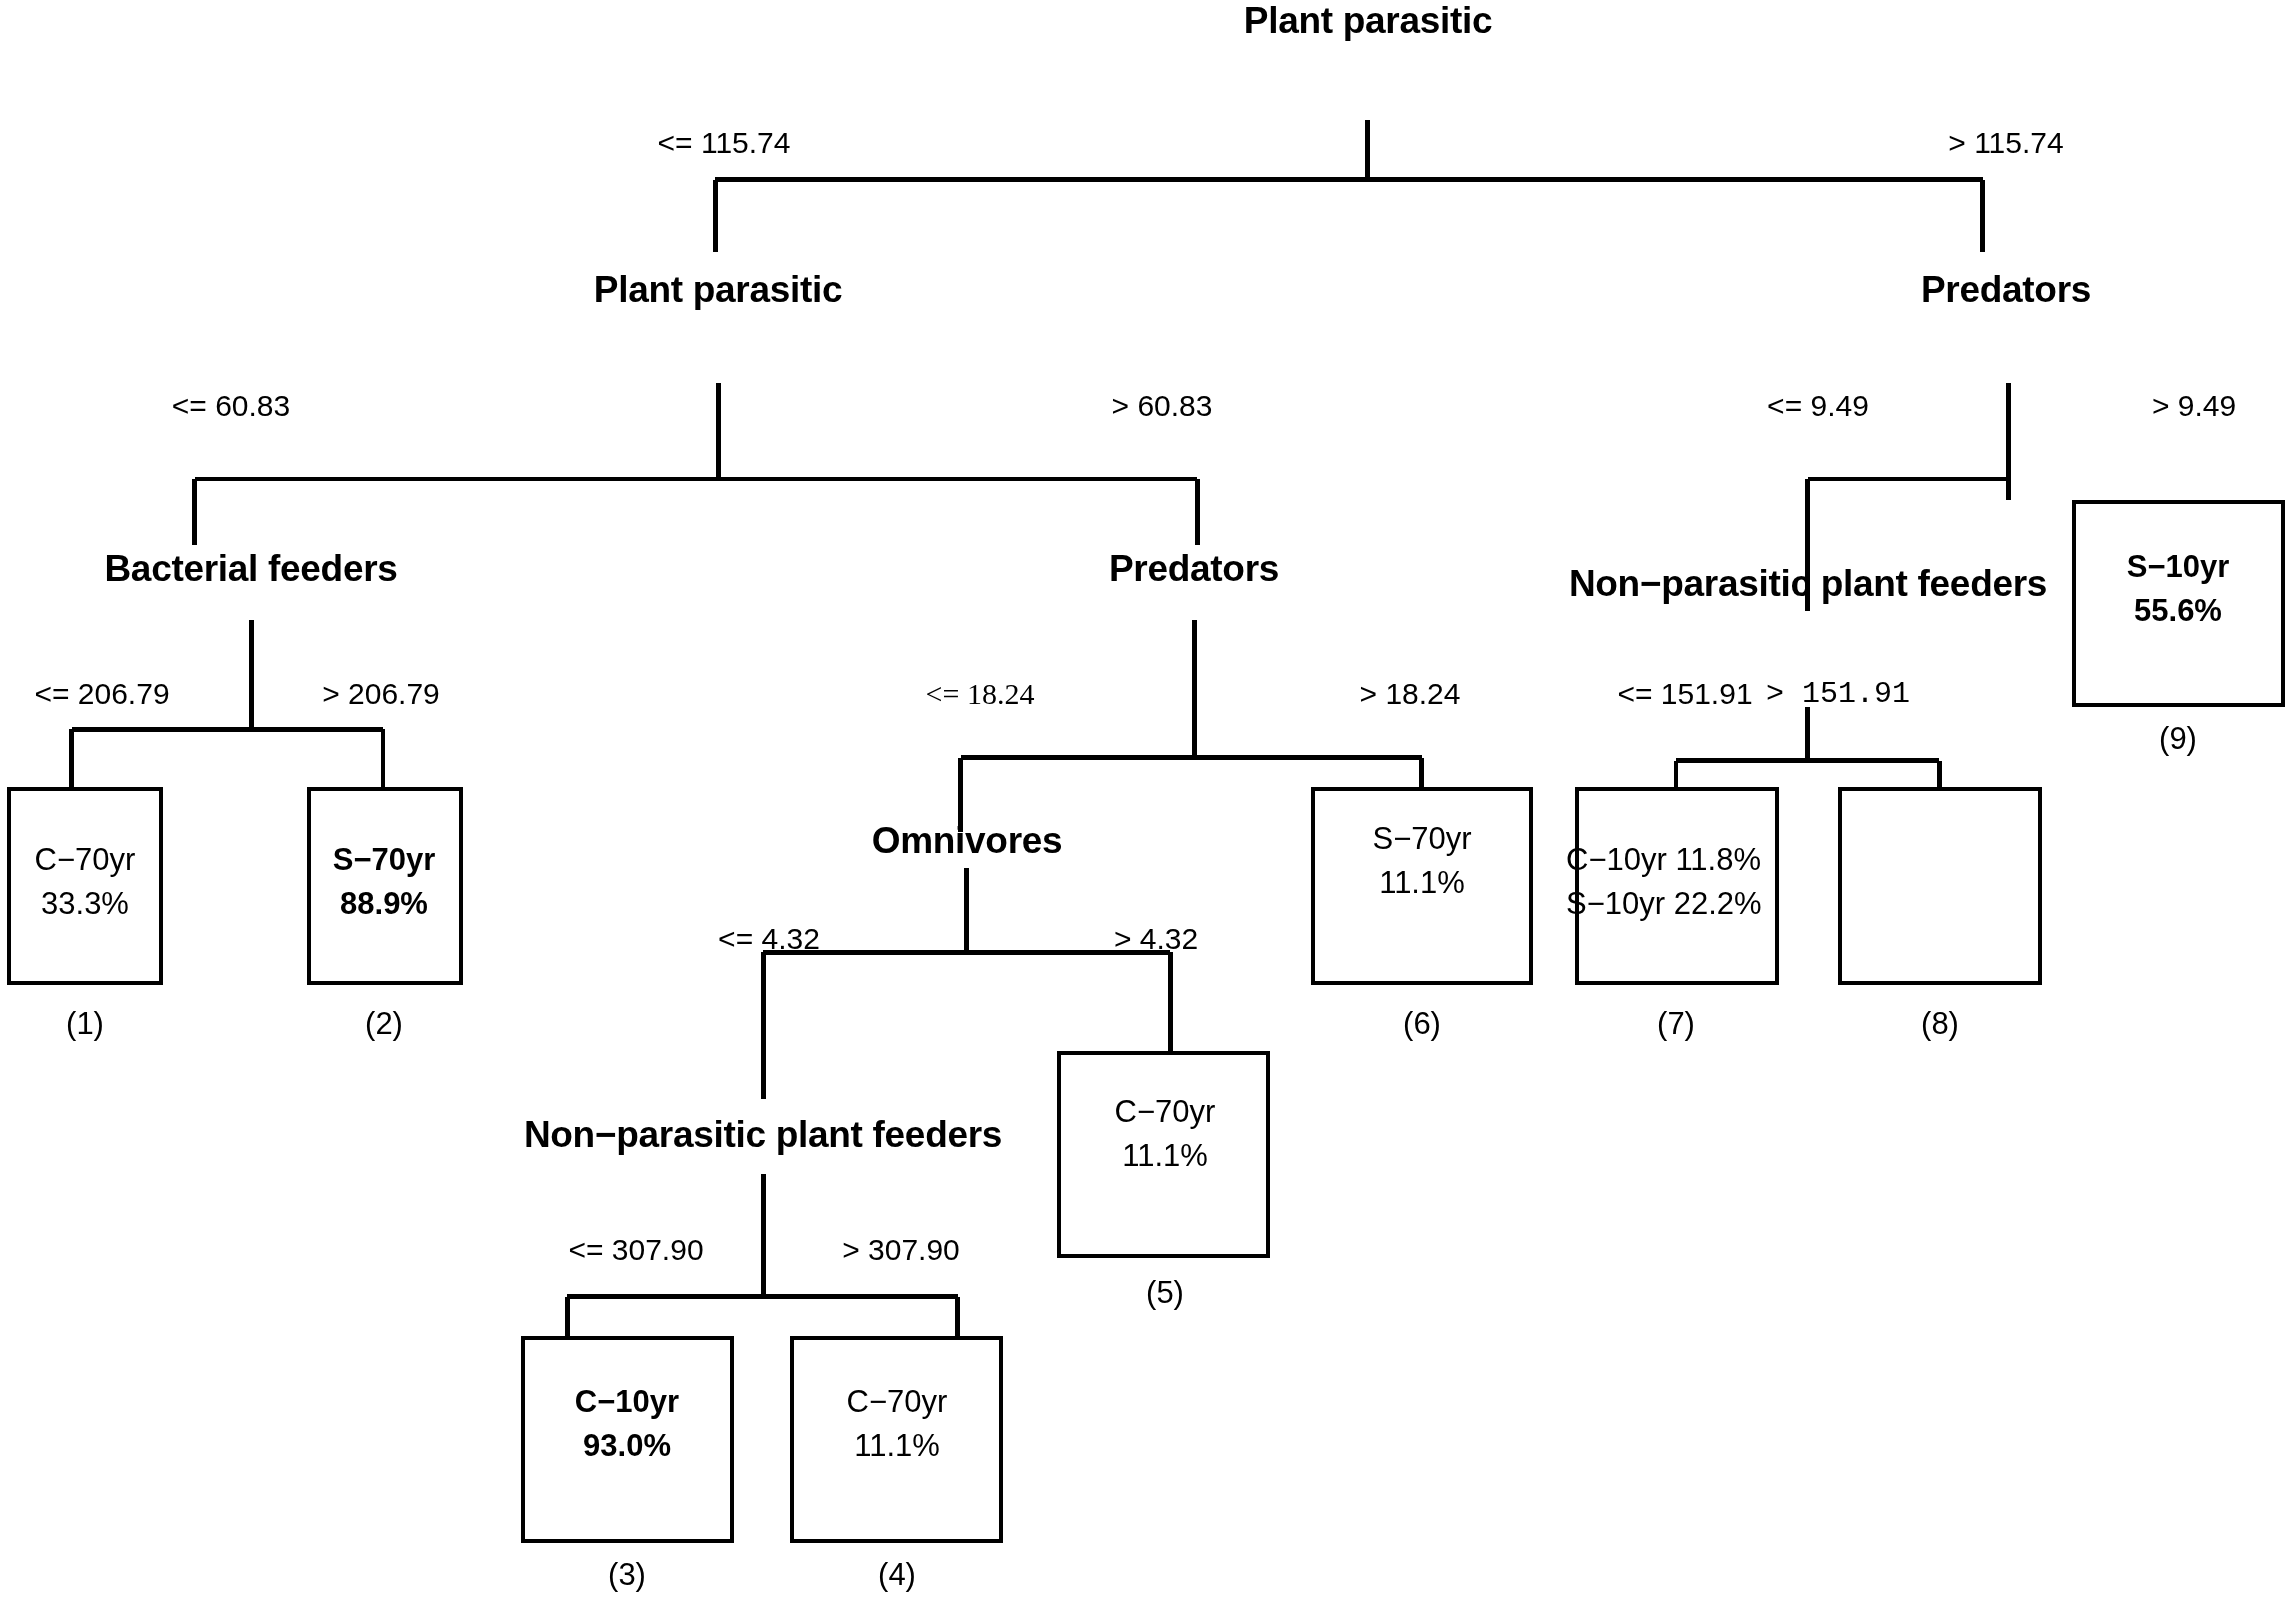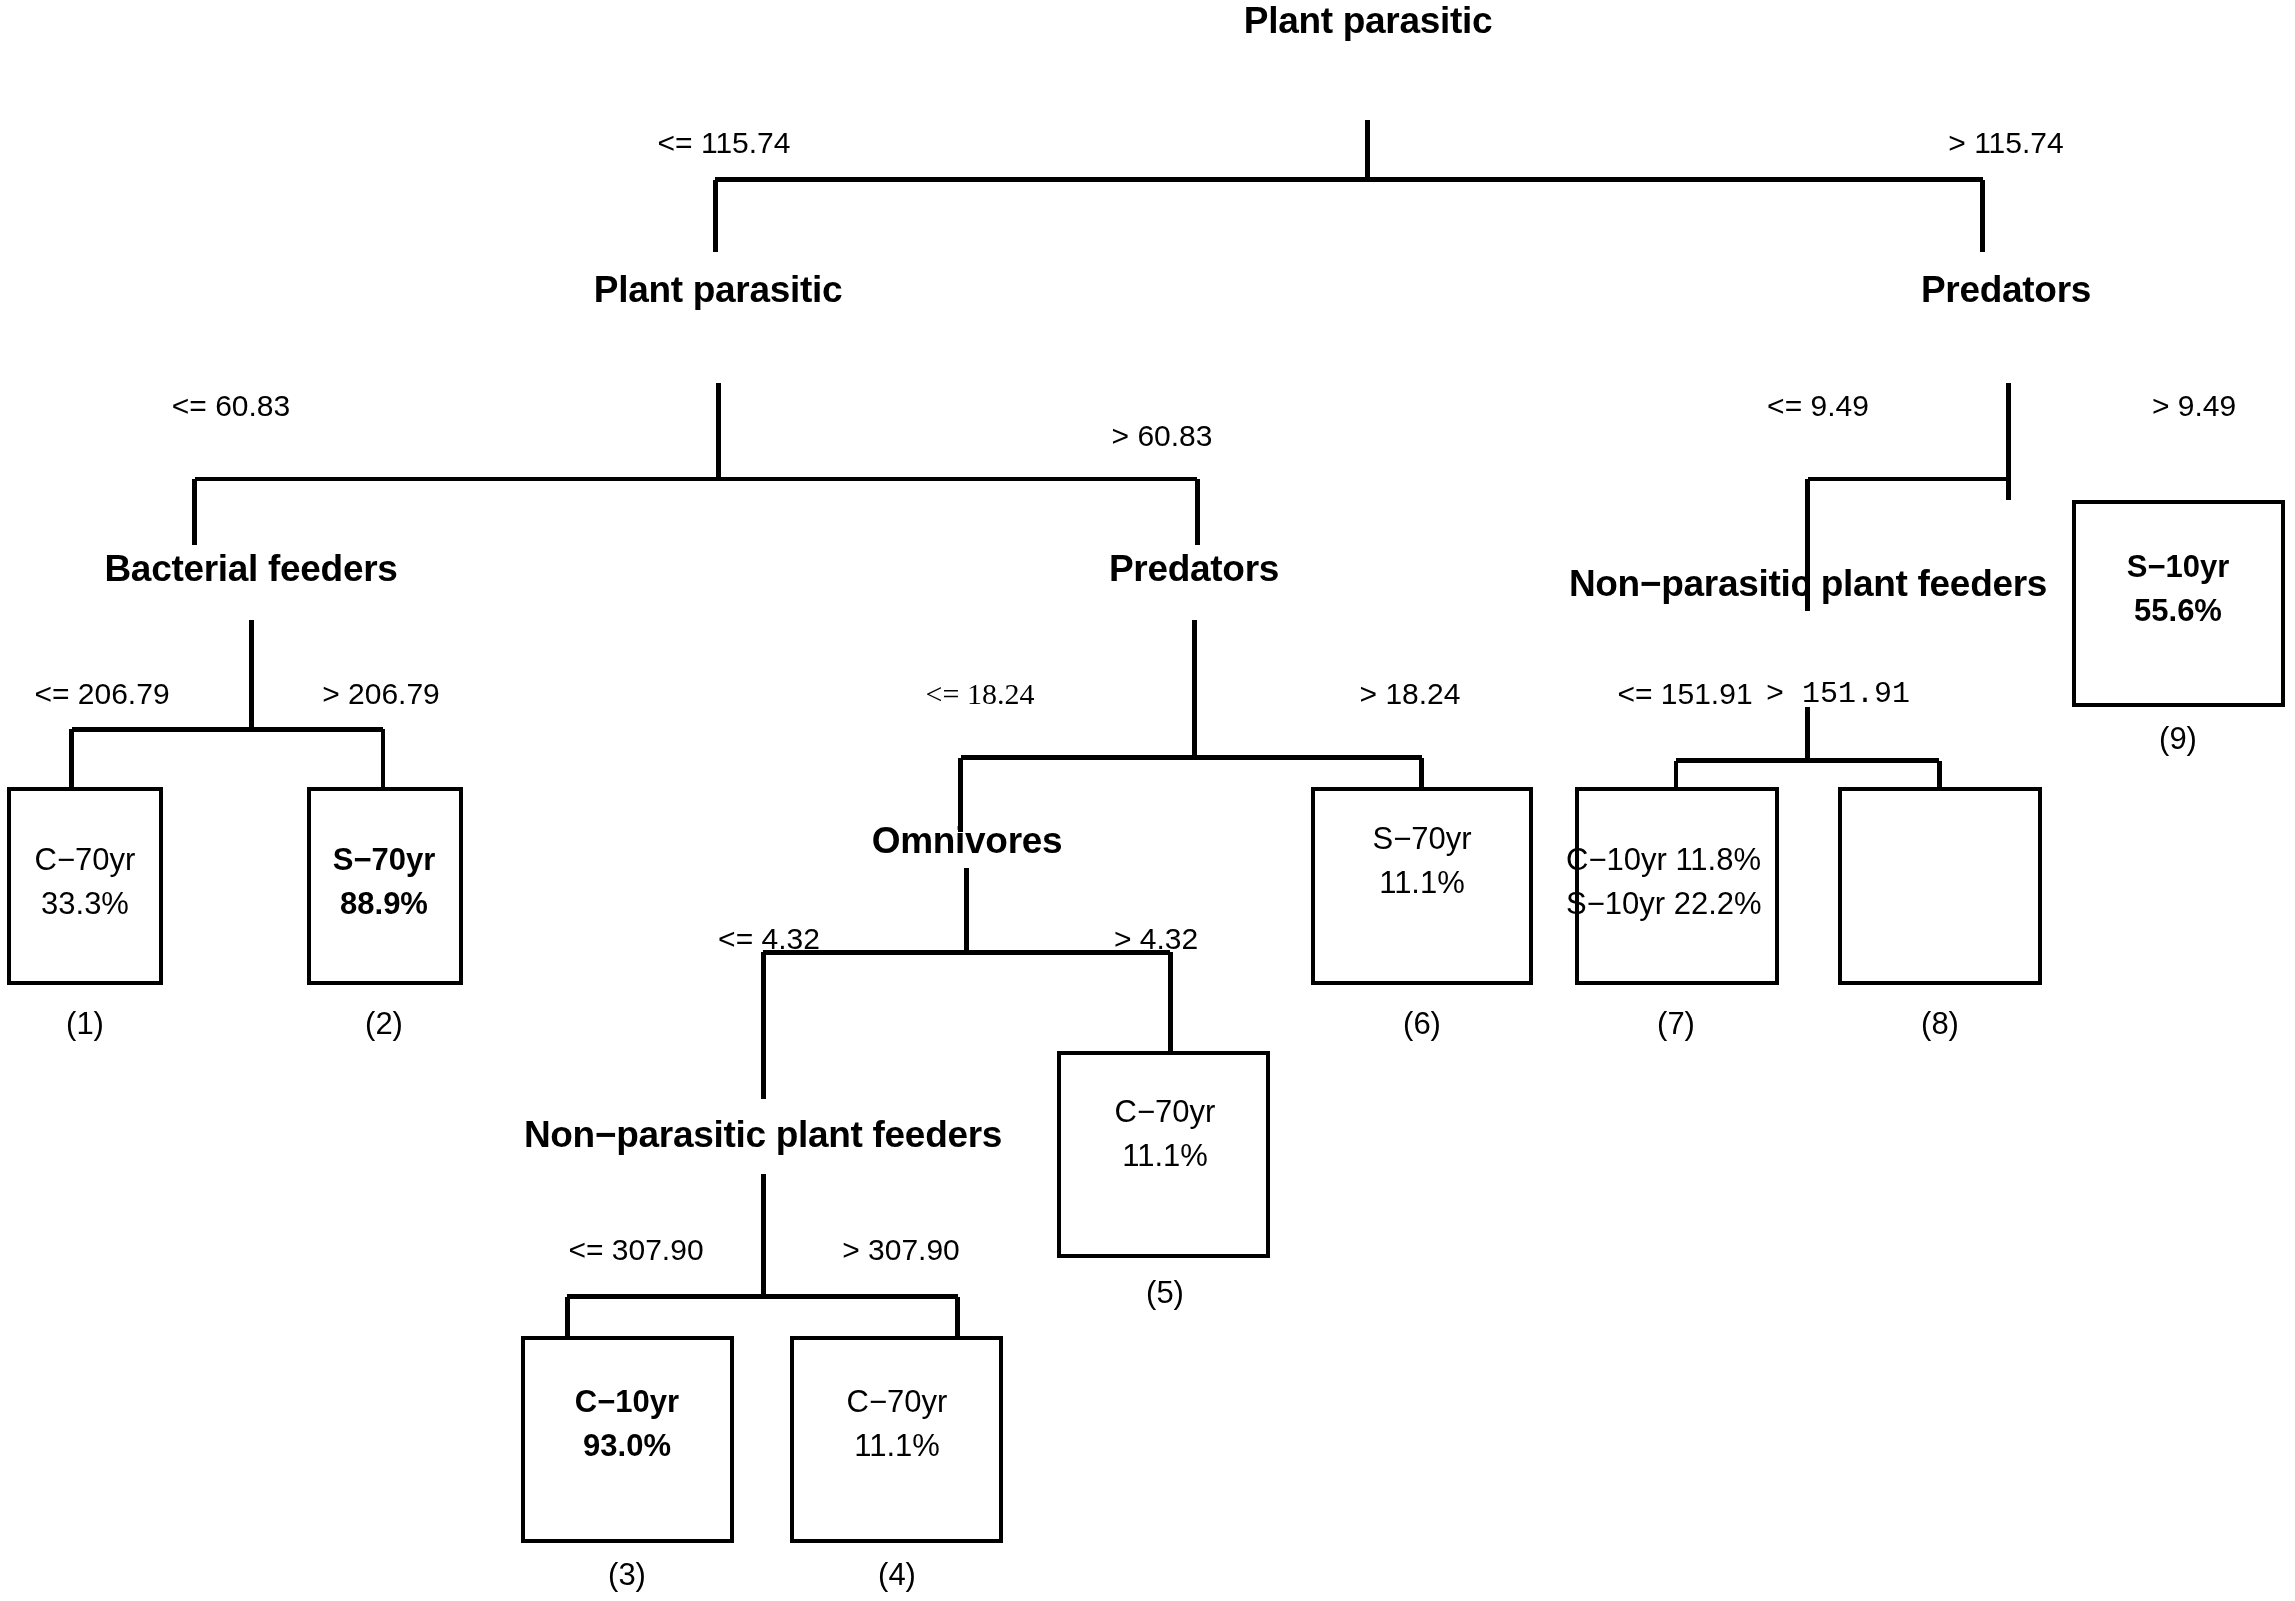--- a/index.html
+++ b/index.html
@@ -118,21 +118,21 @@
   </svg>
 
   <div class="node-label" style="left:1368px; top:0px;">Plant parasitic</div>
   <div class="split-label" style="left:724px; top:126px;text-align:center;">&lt;= 115.74</div>
   <div class="split-label" style="left:2006px; top:126px;">&gt; 115.74</div>
 
   <div class="node-label" style="left:718px; top:269px;">Plant parasitic</div>
   <div class="node-label" style="left:2006px; top:269px;">Predators</div>
 
   <div class="split-label" style="left:231px; top:389px;">&lt;= 60.83</div>
-  <div class="split-label" style="left:1162px; top:389px;margin-top:30px;">&gt; 60.83</div>
+  <div class="split-label" style="left:1162px; top:389px;">&gt; 60.83</div>
   <div class="split-label" style="left:1818px; top:389px;">&lt;= 9.49</div>
   <div class="split-label" style="left:2194px; top:389px;">&gt; 9.49</div>
 
   <div class="node-label" style="left:251px; top:548px;">Bacterial feeders</div>
   <div class="node-label" style="left:1194px; top:548px;">Predators</div>
   <div class="node-label" style="left:1808px; top:563px;">Non−parasitic plant feeders</div>
 
   <div class="split-label" style="left:102px; top:677px;">&lt;= 206.79</div>
   <div class="split-label" style="left:381px; top:677px;">&gt; 206.79</div>
   <div class="split-label" style="left:980px; top:677px;font-family:Liberation Serif, serif;">&lt;= 18.24</div>

